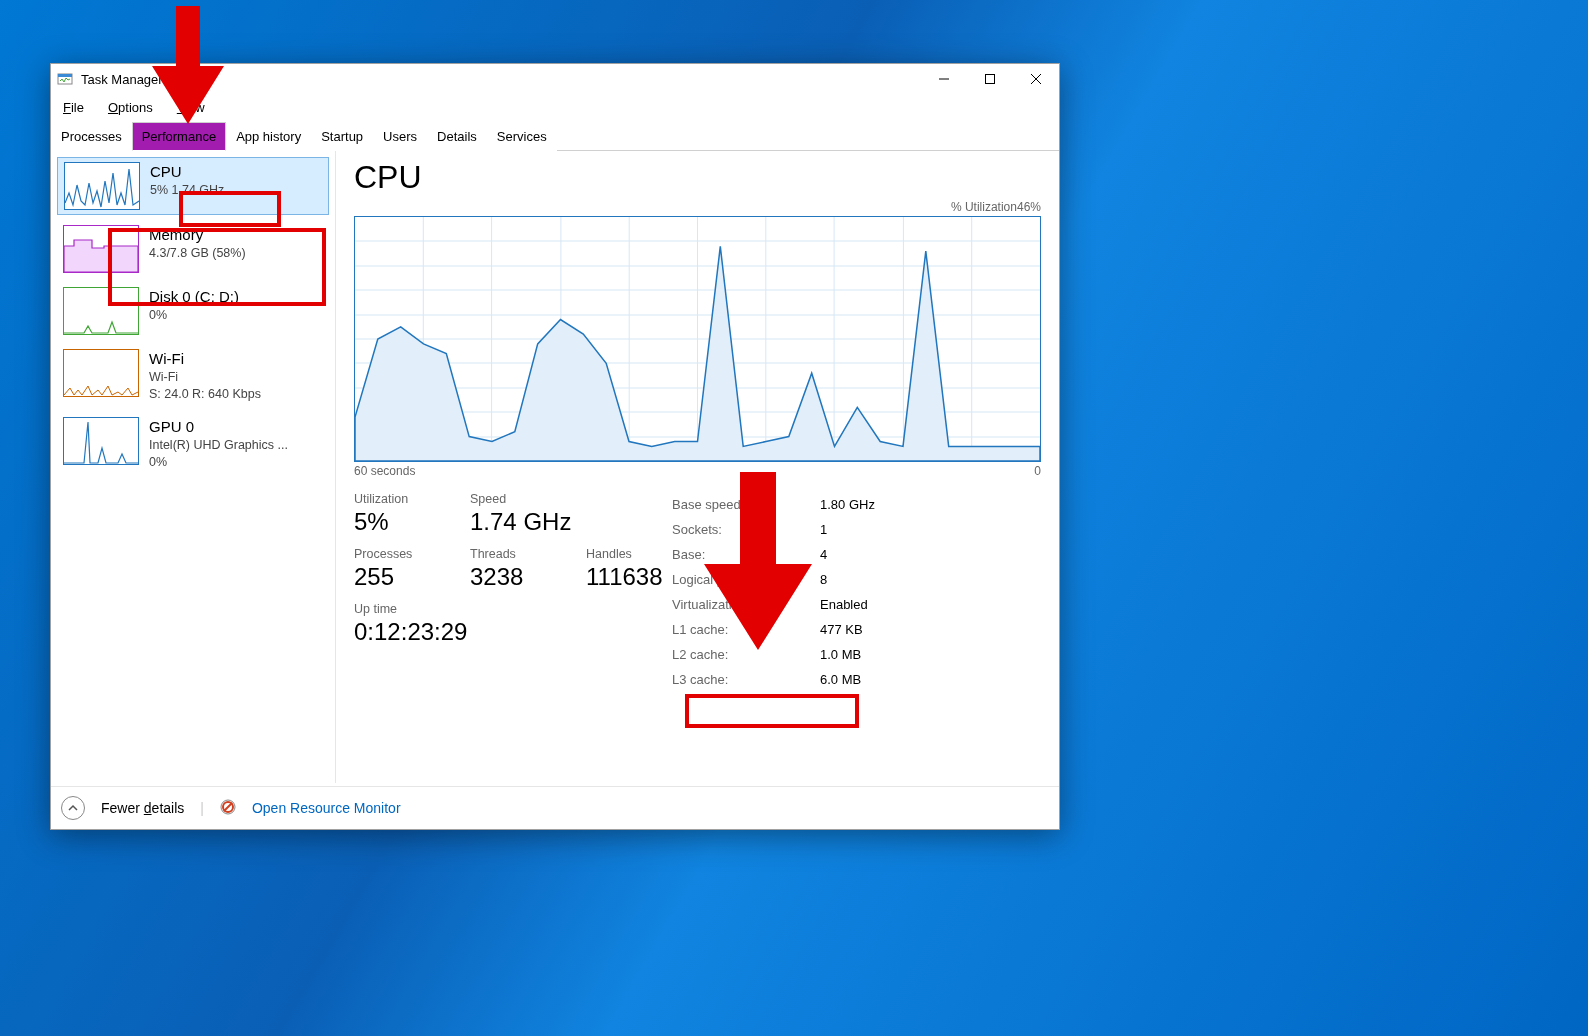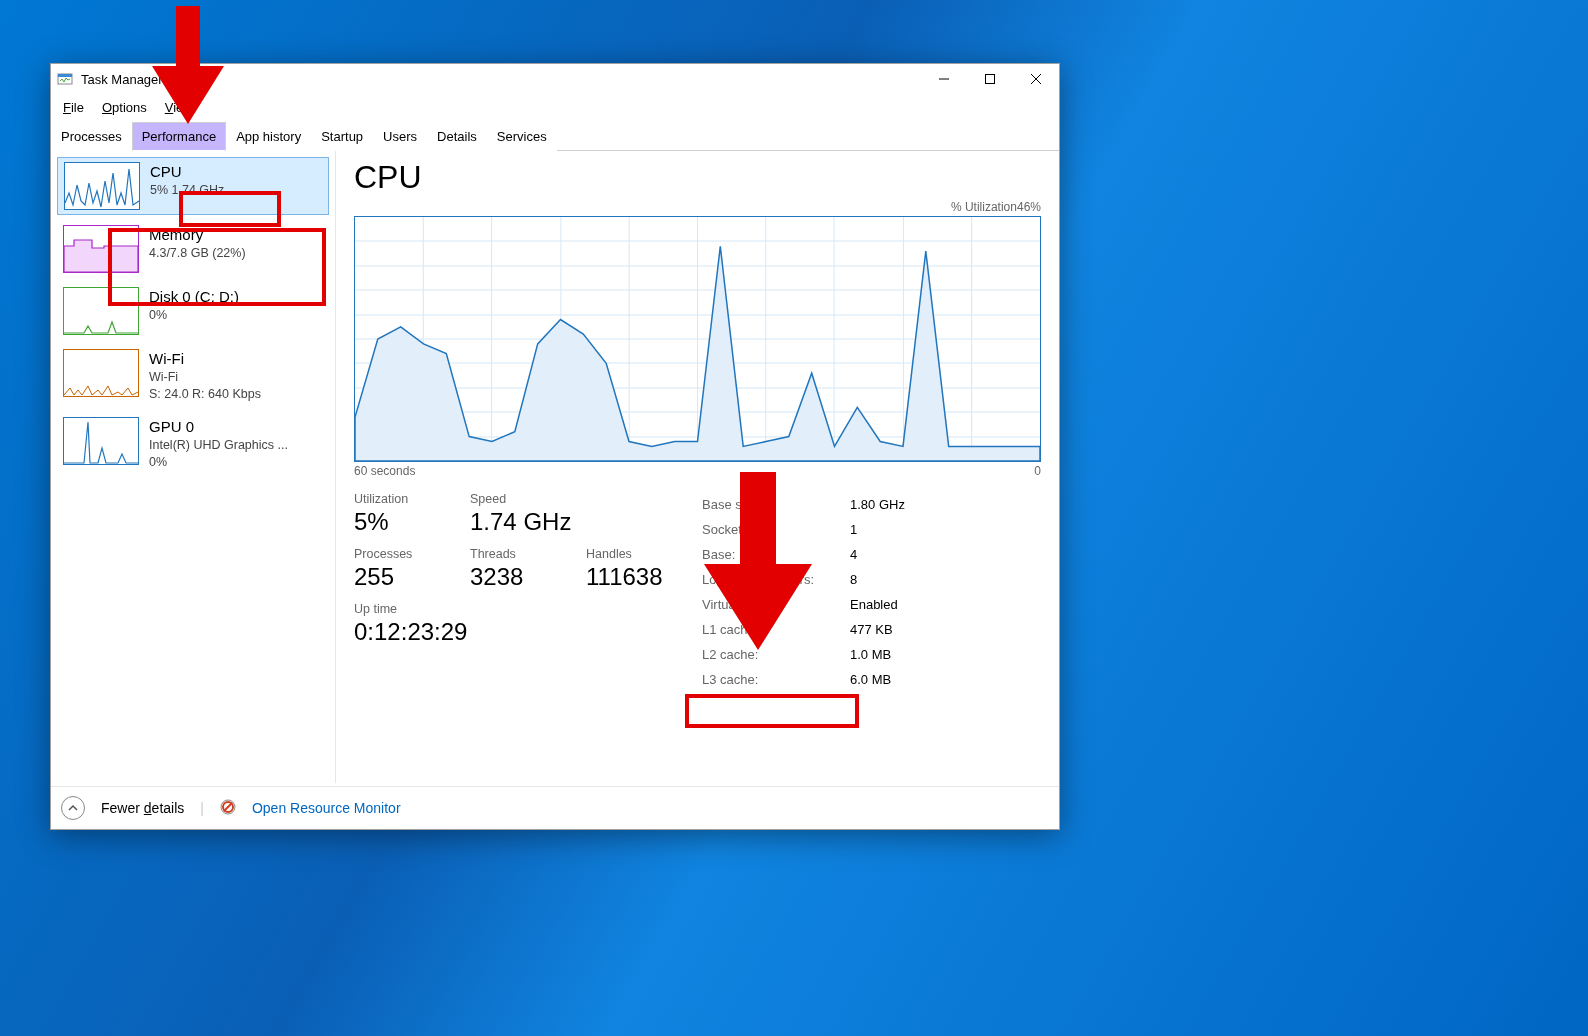--- a/index.html
+++ b/index.html
@@ -3,44 +3,44 @@
 <meta charset="utf-8">
 <style>
 html,body{margin:0;padding:0;width:1588px;height:1036px;font-family:"Segoe UI",Arial,sans-serif;background:linear-gradient(120deg,#0078d4 0%,#0a5fb5 40%,#1084e0 55%,#0066c4 100%);overflow:hidden;font-size:14px;color:#000}
 .window{position:absolute;left:50px;top:63px;width:1008px;height:765px;background:#fff;border:1px solid #a0a0a0;box-shadow:0 6px 30px rgba(0,0,0,.4)}
 .titlebar{height:30px;display:flex;align-items:center;padding-left:6px;background:#fff}
 .titlebar .icon{width:16px;height:16px;margin-right:8px;display:inline-flex}
 .titlebar .title{flex:1;font-size:13px}
 .winbtns{display:flex}
 .winbtn{width:46px;height:30px;display:flex;align-items:center;justify-content:center}
 .winbtn svg{width:12px;height:12px}
-.menubar{height:22px;display:flex;align-items:center;padding:2px 4px 4px 6px;gap:6px}
+.menubar{height:22px;display:flex;align-items:center;padding:2px 4px 4px 6px;gap:12px}
 .menubar span{padding:2px 6px;font-size:13px}
 .menubar span u{text-decoration:underline}
 .tabs{display:flex;border-bottom:1px solid #d0d0d0}
 .tab{padding:6px 9px;font-size:13px;border:1px solid transparent;border-bottom:none;margin-bottom:-1px;background:#fff}
-.tab.active{border-color:#d0d0d0;border-bottom:1px solid #fff;background:#c4b5fd}
+.tab.active{border-color:#d0d0d0;border-bottom:1px solid #fff;background:#a21caf}
 .body{display:flex;height:calc(100% - 30px - 28px - 33px - 42px)}
 .sidebar{width:272px;border-right:1px solid #e6e6e6;padding:6px;display:flex;flex-direction:column;gap:6px}
 .side-item{display:flex;gap:10px;padding:4px 6px;align-items:flex-start;cursor:default}
 .side-item.selected{background:#d6ecff;border:1px solid #7ab5e6}
 .thumb{width:74px;height:46px;border:1px solid;position:relative;background:#fff;flex-shrink:0}
 .thumb svg{position:absolute;inset:0;width:100%;height:100%}
 .side-text{display:flex;flex-direction:column;line-height:1.35}
 .side-text .name{font-size:15px}
 .side-text .sub{font-size:12.5px;color:#444}
 .main{flex:1;padding:8px 18px 8px 18px;position:relative}
 .head{display:flex;align-items:baseline;justify-content:space-between;margin-bottom:2px}
 .head h1{font-weight:400;font-size:32px;margin:0}
 .head .cpuname{font-size:18px}
 .chartlabel{display:flex;justify-content:flex-end;font-size:12px;color:#666;margin-top:4px}
 .chart{border:1px solid #2176bd;height:244px;position:relative;margin-top:2px}
 .chart svg{position:absolute;inset:0;width:100%;height:100%}
 .chartfooter{display:flex;justify-content:space-between;font-size:12px;color:#666;margin-top:2px}
-.stats{display:flex;margin-top:14px;gap:30px}
+.stats{display:flex;margin-top:14px;}
 .bigstats .row{display:flex;gap:30px;margin-bottom:10px}
 .bigstats .cell{min-width:86px}
 .bigstats .label{font-size:12.5px;color:#666}
 .bigstats .val{font-size:24px;line-height:1.3}
 .table{font-size:13px}
 .table .trow{display:flex;height:25px;align-items:center}
 .table .tl{width:148px;color:#666}
 .table .tv{min-width:60px}
 .footer{position:absolute;left:0;right:0;bottom:0;height:42px;border-top:1px solid #e6e6e6;display:flex;align-items:center;padding:0 10px;gap:16px}
 .footer .circ{width:22px;height:22px;border:1px solid #888;border-radius:50%;display:flex;align-items:center;justify-content:center}
@@ -116,21 +116,21 @@
       </div>
 
       <div class="side-item">
         <div class="thumb" style="border-color:#a829c7">
           <svg viewBox="0 0 74 46" preserveAspectRatio="none">
               <path d="M0,20 L10,20 L10,14 L28,14 L28,22 L40,22 L40,20 L74,20 L74,46 L0,46 Z" fill="#f3d6fb" stroke="#a829c7" stroke-width="1.2"></path>
             </svg>
         </div>
         <div class="side-text">
           <span class="name">Memory</span>
-          <span class="sub">4.3/7.8 GB (22%)</span>
+          <span class="sub">4.3/7.8 GB (58%)</span>
         </div>
       </div>
 
       <div class="side-item">
         <div class="thumb" style="border-color:#3fa535">
           <svg viewBox="0 0 74 46" preserveAspectRatio="none">
               <path d="M0,45 L20,45 L24,38 L28,45 L44,45 L48,34 L52,45 L74,45" fill="none" stroke="#3fa535" stroke-width="1.2"></path>
             </svg>
         </div>
         <div class="side-text">

